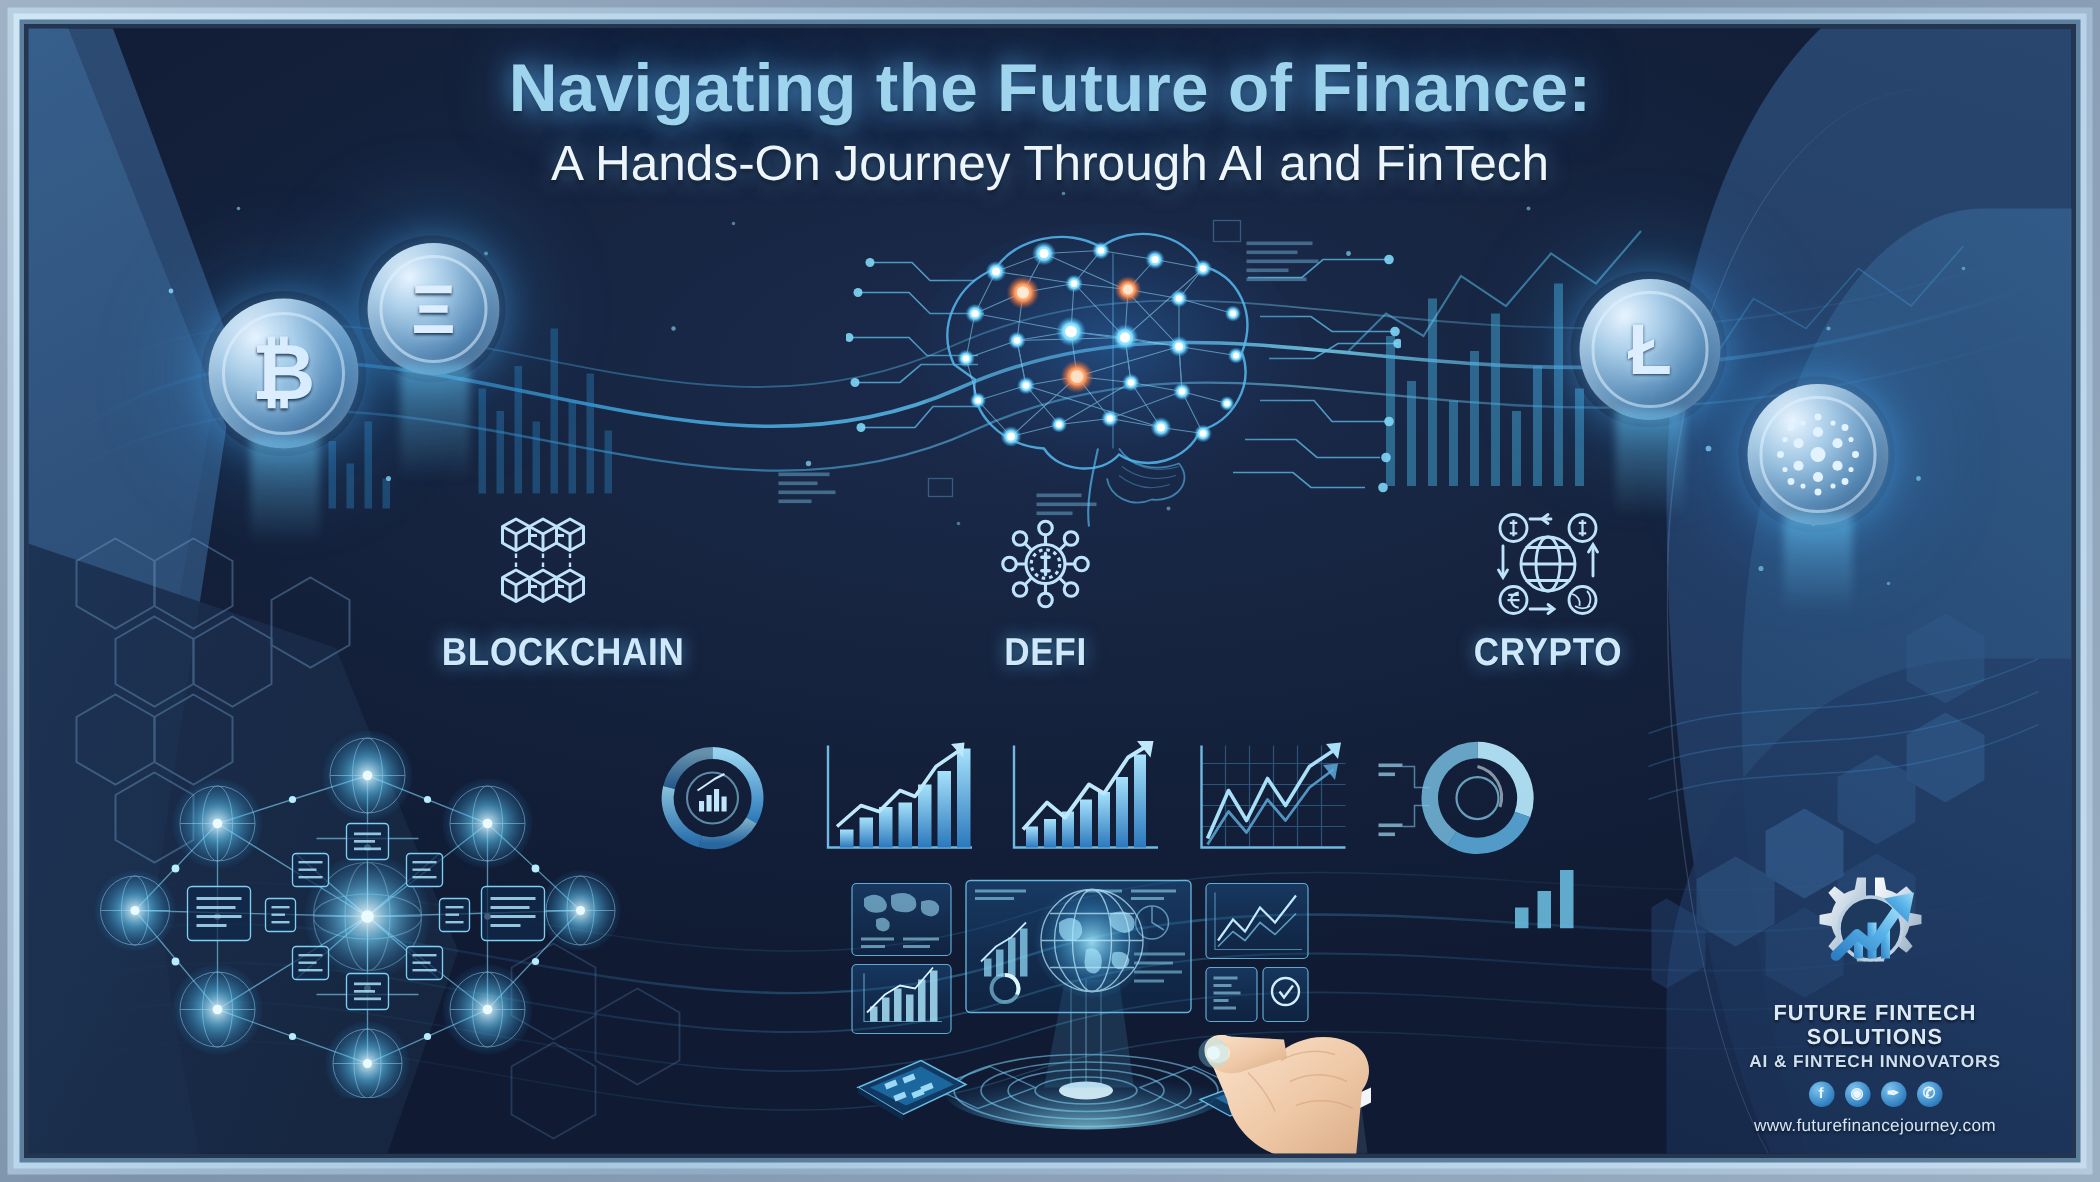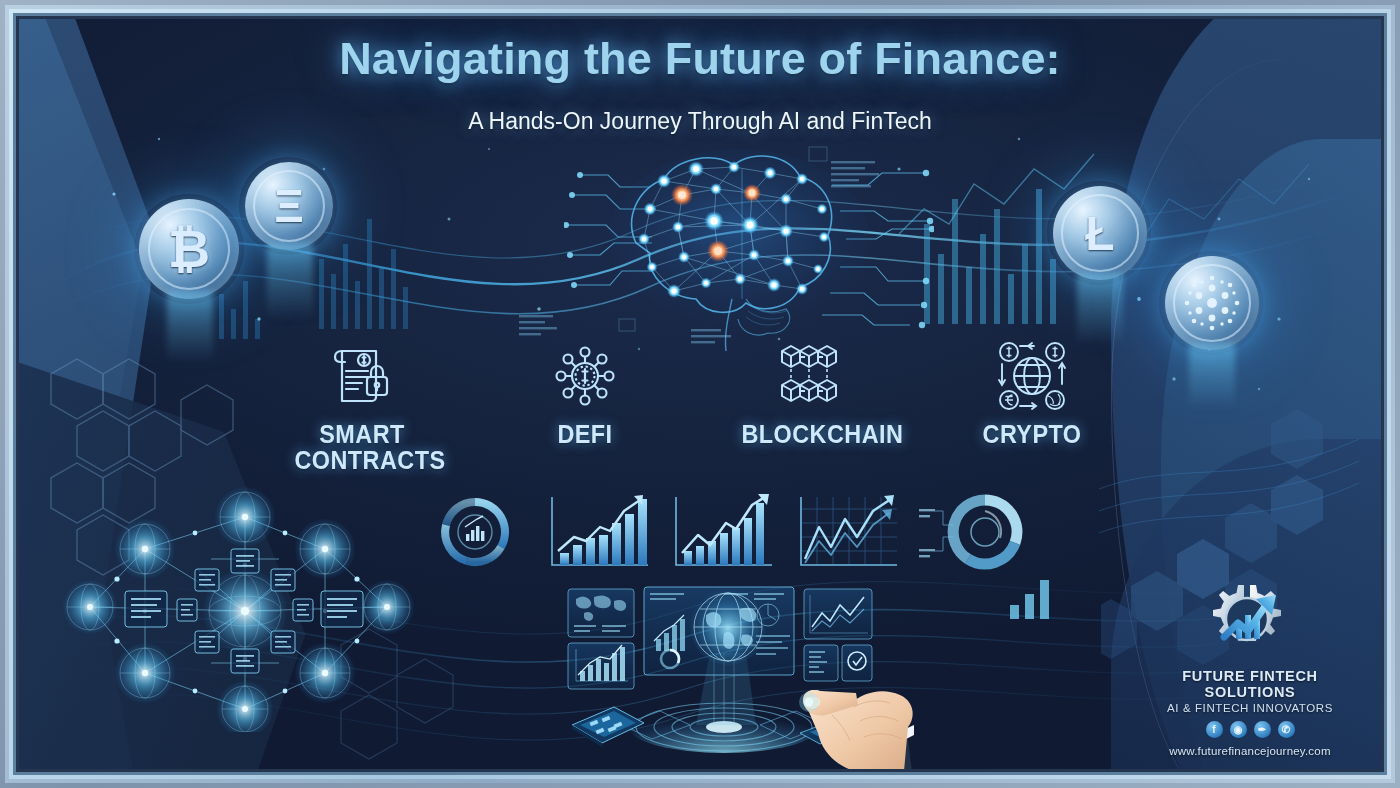--- a/index.html
+++ b/index.html
@@ -93,21 +93,21 @@
   
   #title-block{
     position:absolute; left:0; right:0; top:14px; text-align:center; z-index:40;
   }
   #title{
     font-size:45px; font-weight:bold; letter-spacing:.2px;
     color:#9fd4ef;
     text-shadow:0 0 18px rgba(90,170,230,.85), 0 0 40px rgba(60,140,220,.55), 0 2px 3px rgba(0,0,0,.55);
   }
   #subtitle{
-    margin-top:23px; font-size:23px; font-weight:400; color:#eef6fd;
+    margin-top:5px; font-size:33px; font-weight:400; color:#eef6fd;
     text-shadow:0 0 14px rgba(120,190,240,.55), 0 2px 3px rgba(0,0,0,.5);
   }
 
   
   .coin{ position:absolute; border-radius:50%; }
   .coin .disc{
     position:absolute; inset:0; border-radius:50%;
     background:
       radial-gradient(circle at 32% 26%, #e8f4ff 0%, #a9cde8 26%, #5d8fba 58%, #2d5b8a 82%, #1b3f66 100%);
     box-shadow:0 0 26px rgba(80,180,255,.55), inset 0 0 14px rgba(255,255,255,.35);
@@ -167,21 +167,21 @@
   
   #brand{
     position:absolute; right:16px; bottom:12px; width:230px; text-align:center; z-index:45;
   }
   #brand .mark{ height:92px; display:flex; align-items:center; justify-content:center; }
   #brand .bname{
     font-size:14.5px; font-weight:bold; color:#dceaf7; letter-spacing:.7px;
     text-shadow:0 1px 2px rgba(0,0,0,.6);
   }
   #brand .btag{
-    font-size:11.5px; font-weight:normal; color:#cfe0f0; letter-spacing:.6px; margin-top:2px;
+    font-size:11.5px; font-weight:bold; color:#cfe0f0; letter-spacing:.6px; margin-top:2px;
     text-shadow:0 1px 2px rgba(0,0,0,.6);
   }
   #brand .socials{ display:flex; gap:7px; justify-content:center; margin-top:7px; }
   .soc{
     width:17px; height:17px; border-radius:50%;
     background:radial-gradient(circle at 35% 30%, #7fc4f0, #2f7fc0 70%, #1d5c96);
     display:flex; align-items:center; justify-content:center;
     color:#eaf6ff; font-size:10px; font-weight:bold; line-height:1;
   }
   #brand .url{
@@ -574,37 +574,48 @@
         <rect x="672" y="322" width="24" height="2.4"></rect>
       </g>
       <g fill="none" stroke="#6cc0e8" stroke-width=".9" opacity=".35">
         <rect x="790" y="128" width="18" height="14"></rect>
         <rect x="600" y="300" width="16" height="12"></rect>
       </g>
     </svg>
 
     <div id="cats">
 
+
       <div class="cat">
         <div class="ico">
-          <svg width="74" height="74" viewBox="0 0 74 74" fill="none" stroke="#bfe3fb" stroke-width="2.2" stroke-linecap="round" stroke-linejoin="round">
-            <path d="M17 12 h34 v46 a4 4 0 0 1 -4 4 h-30 z"></path>
-            <path d="M17 12 c-5 0 -7 3 -7 6 c0 3 2 5 6 5 h4"></path>
-            <circle cx="39" cy="21" r="6"></circle>
-            <path d="M37.5 18.5 h3 M37.5 23.5 h3 M39 17 v8"></path>
-            <path d="M21 32 h22 M21 38 h22 M21 44 h16 M21 50 h12"></path>
-            <rect x="42" y="38" width="20" height="18" rx="3"></rect>
-            <path d="M46 38 v-5 a6 6 0 0 1 12 0 v5"></path>
-            <circle cx="52" cy="46" r="2.2"></circle>
-            <path d="M52 48 v3.5"></path>
+          <svg width="78" height="74" viewBox="0 0 78 74" fill="none" stroke="#bfe3fb" stroke-width="2" stroke-linejoin="round">
+            <g>
+              <path d="M12 12 l9-5 9 5 v11 l-9 5 -9-5 z"></path>
+                <path d="M12 12 l9 5 9-5 M21 17 v11"></path>
+              <path d="M30 12 l9-5 9 5 v11 l-9 5 -9-5 z"></path>
+                <path d="M30 12 l9 5 9-5 M39 17 v11"></path>
+              <path d="M48 12 l9-5 9 5 v11 l-9 5 -9-5 z"></path>
+                <path d="M48 12 l9 5 9-5 M57 17 v11"></path>
+              <path d="M12 46 l9-5 9 5 v11 l-9 5 -9-5 z"></path>
+                <path d="M12 46 l9 5 9-5 M21 51 v11"></path>
+              <path d="M30 46 l9-5 9 5 v11 l-9 5 -9-5 z"></path>
+                <path d="M30 46 l9 5 9-5 M39 51 v11"></path>
+              <path d="M48 46 l9-5 9 5 v11 l-9 5 -9-5 z"></path>
+                <path d="M48 46 l9 5 9-5 M57 51 v11"></path>
+            </g>
+            <g stroke-width="2">
+                <path d="M30 18 h5 M48 18 h5 M30 52 h5 M48 52 h5"></path>
+              </g>
+            <g stroke-width="1.6" stroke-dasharray="3 3">
+                <path d="M21 30 v9 M39 30 v9 M57 30 v9"></path>
+              </g>
           </svg>
         </div>
         <div class="lbl">
-          <div>SMART</div>
-          <div>CONTRACTS</div>
+          <div>BLOCKCHAIN</div>
         </div>
       </div>
 
       <div class="cat">
         <div class="ico">
           <svg width="74" height="74" viewBox="0 0 74 74" fill="none" stroke="#bfe3fb" stroke-width="2.1">
             <circle cx="37" cy="37" r="13"></circle>
             <circle cx="37" cy="37" r="9.5" stroke-dasharray="2.4 2.6"></circle>
             <path d="M34.5 32.5 h5 M34.5 41.5 h5 M37 30 v14" stroke-width="2.2" stroke-linecap="round"></path>
             <g>
@@ -618,50 +629,20 @@
                 <circle cx="61" cy="37" r="4.5"></circle>
               <circle cx="20" cy="20" r="4.5"></circle>
                 <circle cx="54" cy="20" r="4.5"></circle>
               <circle cx="20" cy="54" r="4.5"></circle>
                 <circle cx="54" cy="54" r="4.5"></circle>
             </g>
           </svg>
         </div>
         <div class="lbl">
           <div>DEFI</div>
-        </div>
-      </div>
-
-      <div class="cat">
-        <div class="ico">
-          <svg width="78" height="74" viewBox="0 0 78 74" fill="none" stroke="#bfe3fb" stroke-width="2" stroke-linejoin="round">
-            <g>
-              <path d="M12 12 l9-5 9 5 v11 l-9 5 -9-5 z"></path>
-                <path d="M12 12 l9 5 9-5 M21 17 v11"></path>
-              <path d="M30 12 l9-5 9 5 v11 l-9 5 -9-5 z"></path>
-                <path d="M30 12 l9 5 9-5 M39 17 v11"></path>
-              <path d="M48 12 l9-5 9 5 v11 l-9 5 -9-5 z"></path>
-                <path d="M48 12 l9 5 9-5 M57 17 v11"></path>
-              <path d="M12 46 l9-5 9 5 v11 l-9 5 -9-5 z"></path>
-                <path d="M12 46 l9 5 9-5 M21 51 v11"></path>
-              <path d="M30 46 l9-5 9 5 v11 l-9 5 -9-5 z"></path>
-                <path d="M30 46 l9 5 9-5 M39 51 v11"></path>
-              <path d="M48 46 l9-5 9 5 v11 l-9 5 -9-5 z"></path>
-                <path d="M48 46 l9 5 9-5 M57 51 v11"></path>
-            </g>
-            <g stroke-width="2">
-                <path d="M30 18 h5 M48 18 h5 M30 52 h5 M48 52 h5"></path>
-              </g>
-            <g stroke-width="1.6" stroke-dasharray="3 3">
-                <path d="M21 30 v9 M39 30 v9 M57 30 v9"></path>
-              </g>
-          </svg>
-        </div>
-        <div class="lbl">
-          <div>BLOCKCHAIN</div>
         </div>
       </div>
 
       <div class="cat">
         <div class="ico">
           <svg width="80" height="76" viewBox="0 0 80 76" fill="none" stroke="#bfe3fb" stroke-width="1.9">
             <circle cx="40" cy="38" r="18"></circle>
             <ellipse cx="40" cy="38" rx="8" ry="18"></ellipse>
             <path d="M22 38 h36 M25 27 h30 M25 49 h30"></path>
             <circle cx="17" cy="14" r="9"></circle>

